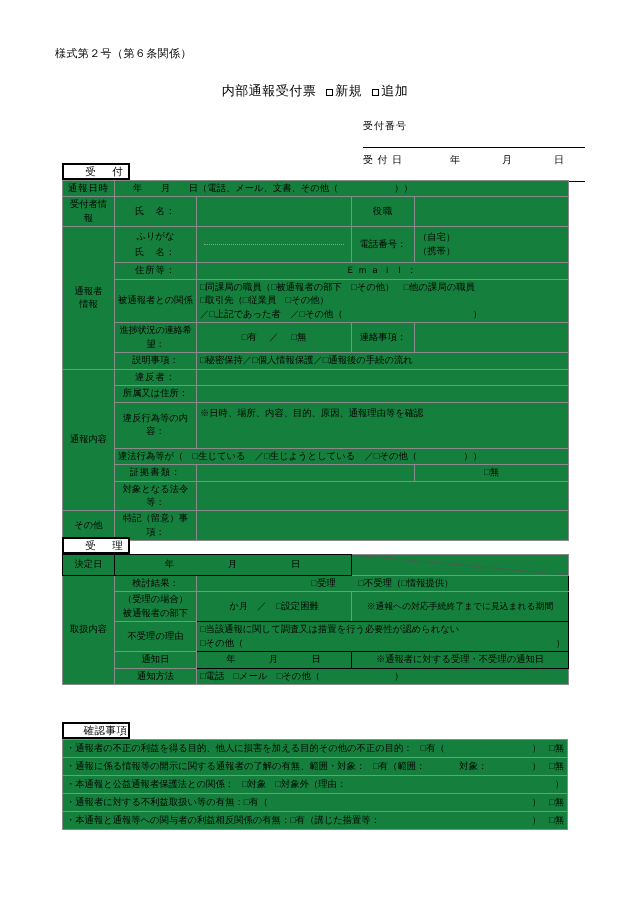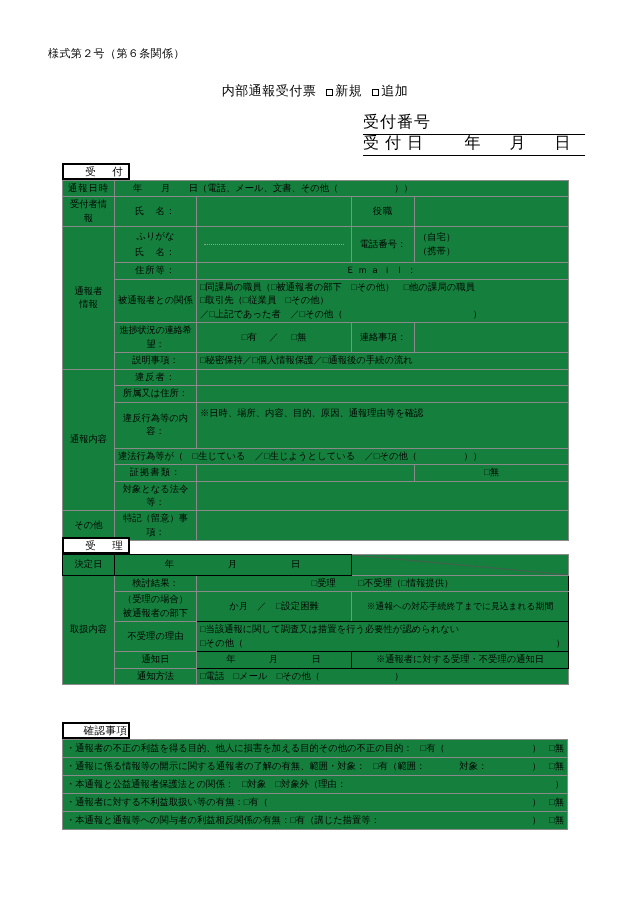--- a/index.html
+++ b/index.html
@@ -19,21 +19,21 @@
   .page {
     position: relative;
     width: 630px;
     height: 903px;
     box-sizing: border-box;
   }
 
   
   .form-no {
     position: absolute;
-    left: 48px;
+    left: 55px;
     top: 46px;
     font-size: 11px;
     letter-spacing: 0.4px;
     white-space: nowrap;
   }
   .doc-title-row {
     position: absolute;
     left: 0;
     top: 82px;
     width: 630px;
@@ -47,23 +47,23 @@
     position: absolute;
     right: 45px;
     top: 114px;
     width: 222px;
   }
   .receipt-line {
     display: flex;
     align-items: flex-end;
     border-bottom: 1px solid #000;
     height: 19px;
-    font-size: 16px;
+    font-size: 10px;
     white-space: nowrap;
-    padding-bottom: 1px;
+    padding-bottom: 14px;
     font-family: Liberation Serif, serif;
   }
   .receipt-line .lbl { flex: 0 0 auto; letter-spacing: 1px; }
   .receipt-line .ymd {
     flex: 1 1 auto;
     display: flex;
     justify-content: space-around;
     padding-left: 26px;
   }
 

